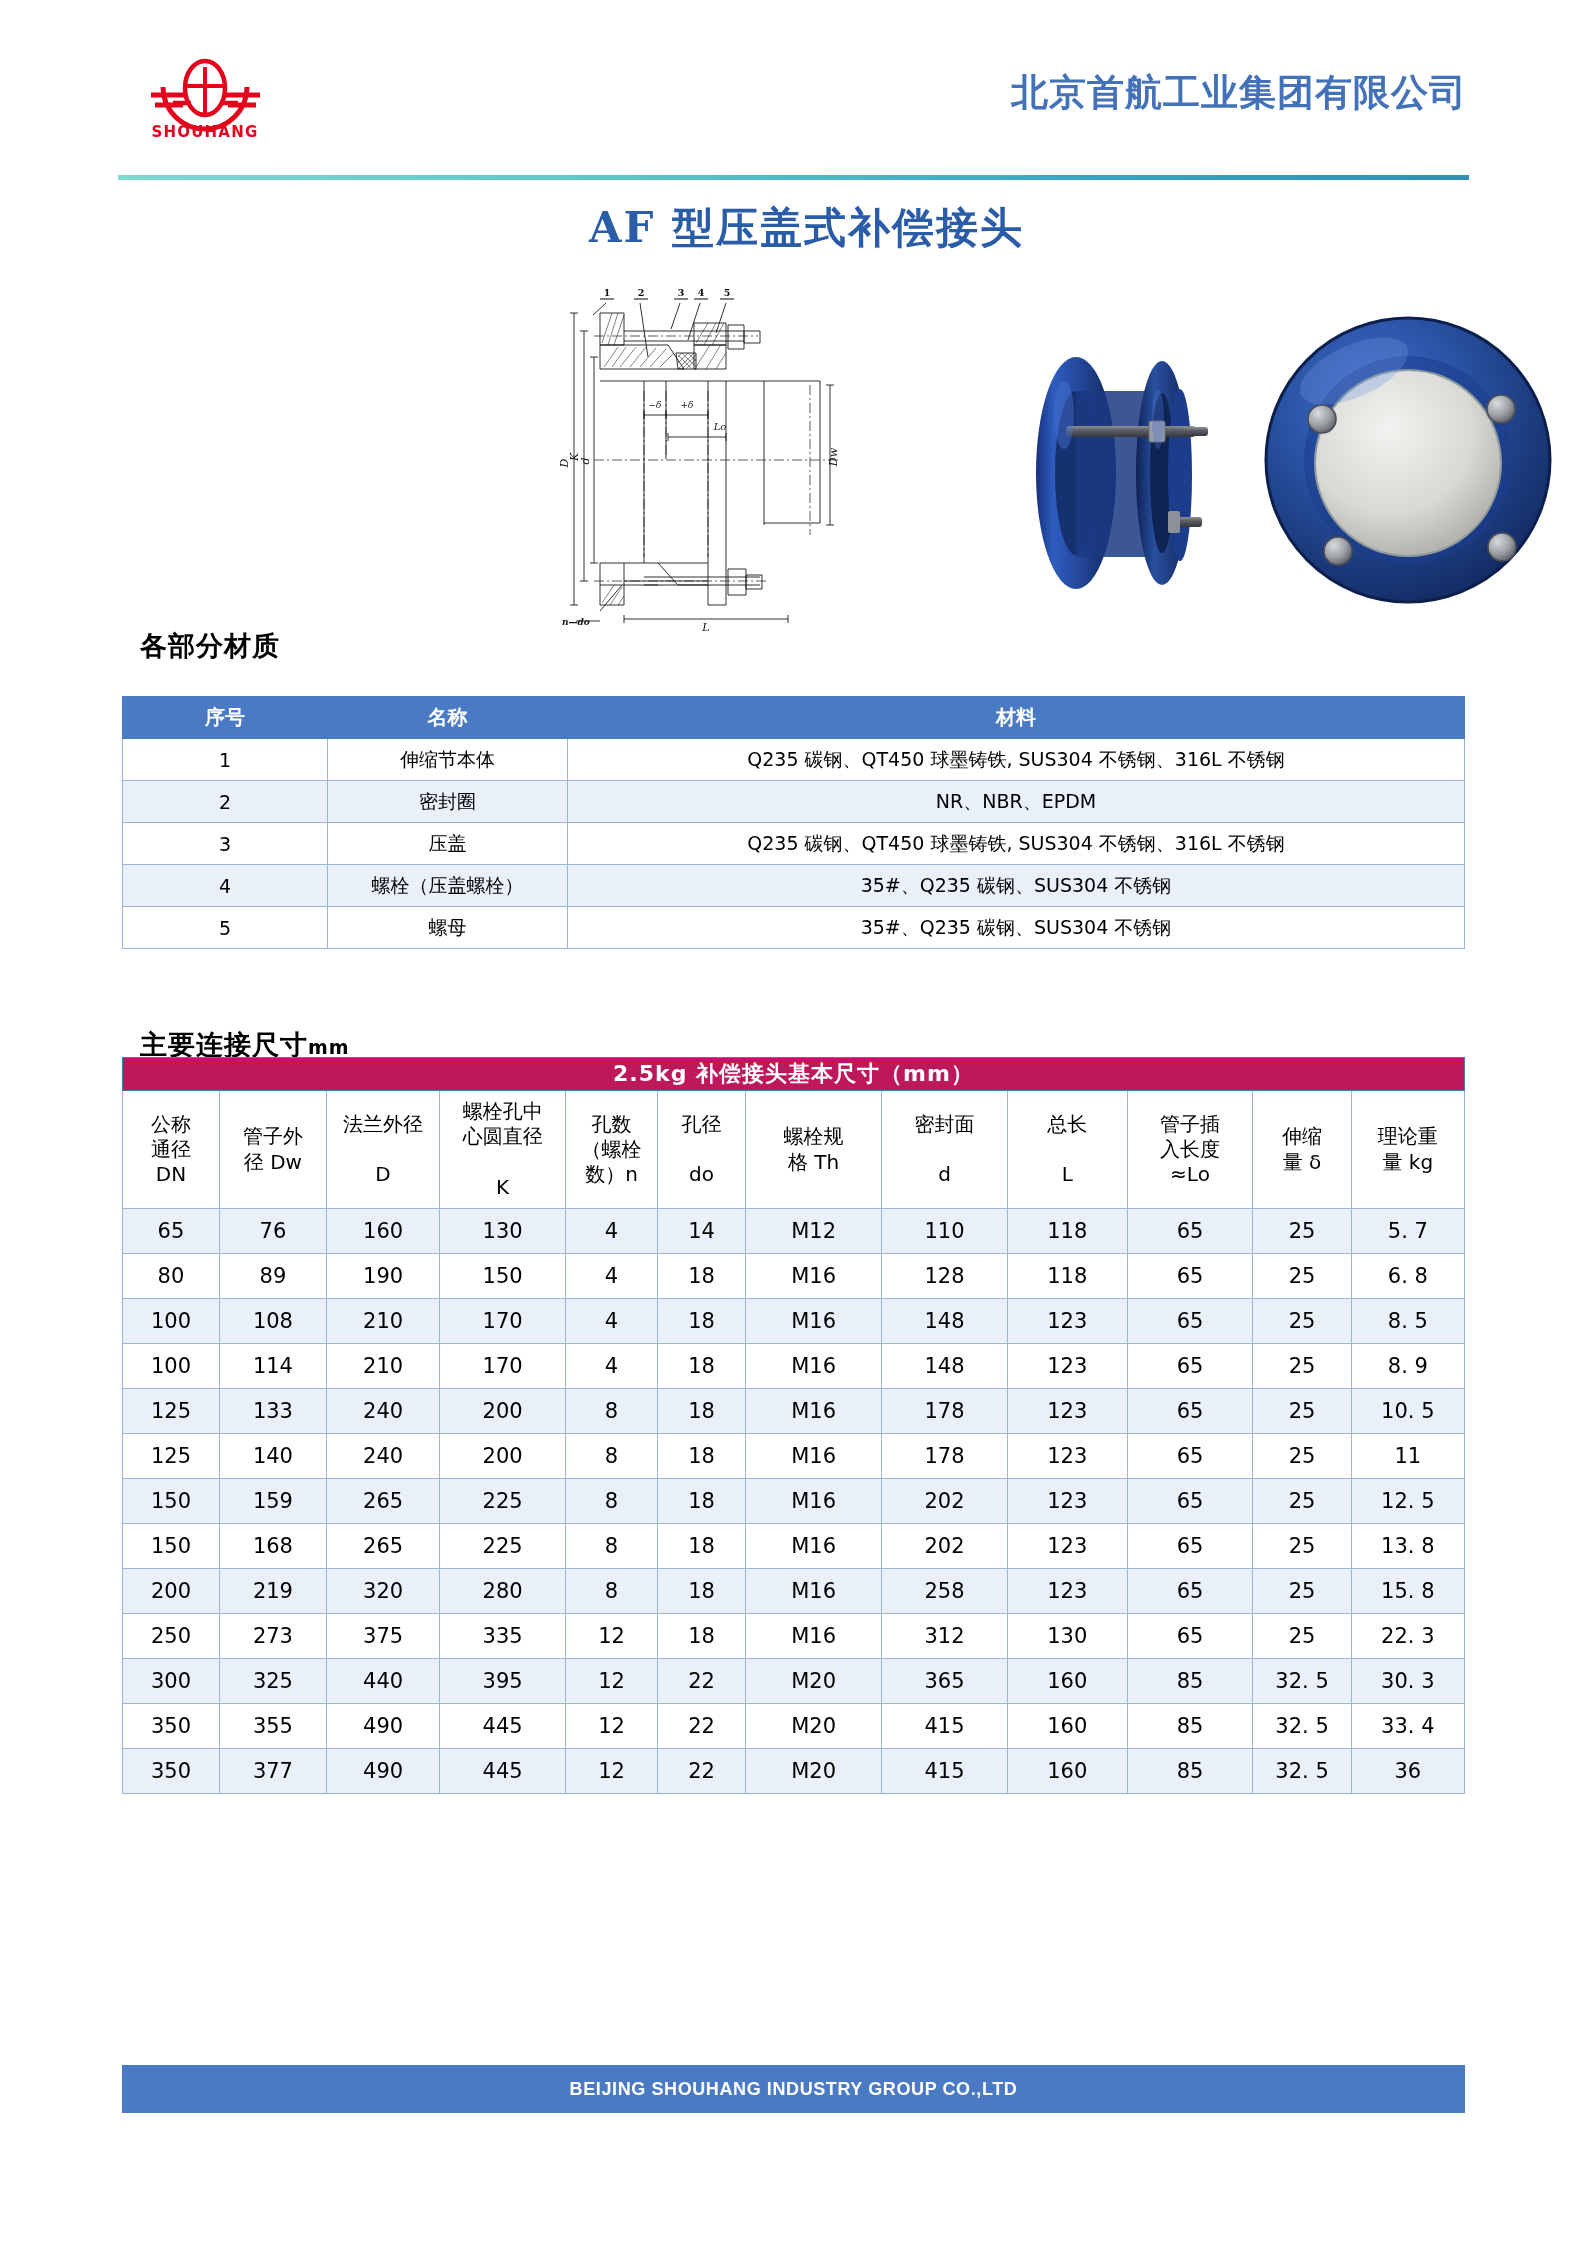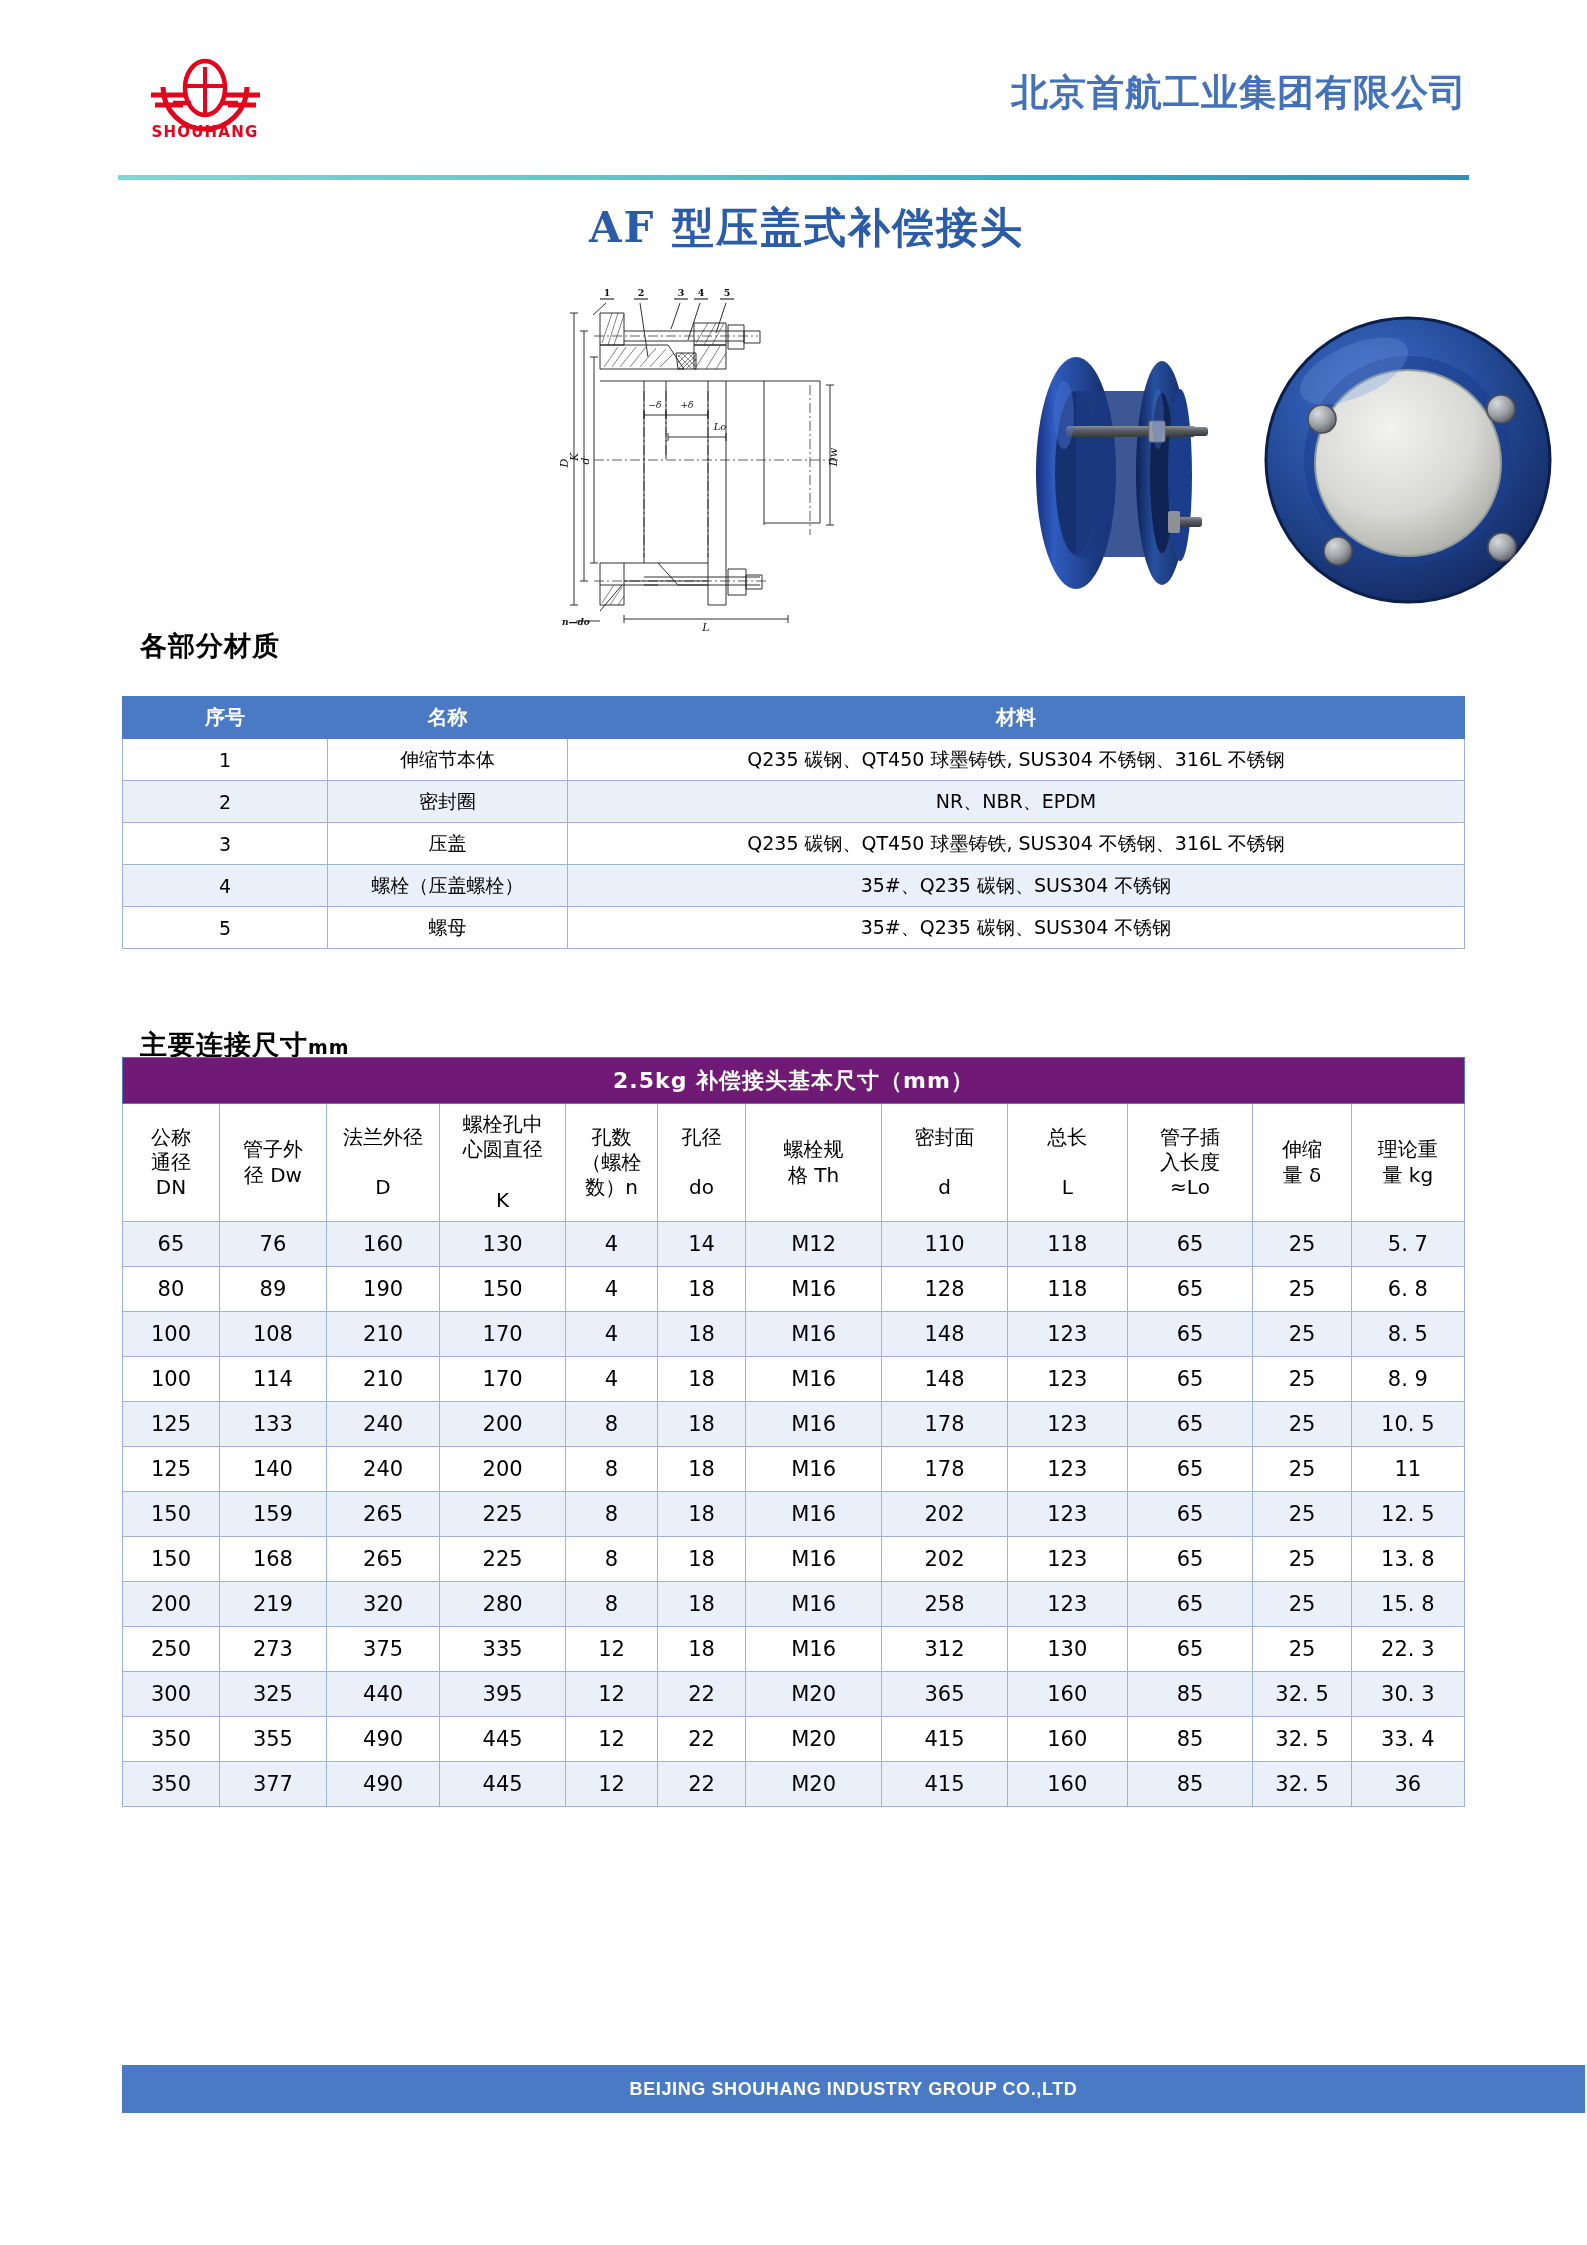--- a/index.html
+++ b/index.html
@@ -136,25 +136,25 @@
   
   #materials-table thead th { height: 42px; font-size: 20px; }
   #materials-table tbody td { height: 42px; font-size: 19px; }
   #materials-table tbody tr:nth-child(odd)  td { background: #ffffff; }
   #materials-table tbody tr:nth-child(even) td { background: #eaf0fa; }
   #materials-table col.c-no   { width: 205px; }
   #materials-table col.c-name { width: 240px; }
 
   
   #dims-table .table-caption {
-    background: #701a75;
+    background: #be185d;
     color: #fff;
     font-size: 22px;
     font-weight: bold;
-    height: 46px;
+    height: 33px;
     letter-spacing: 1px;
   }
   #dims-table .hdr-cell {
     background: #ffffff;
     color: #000;
     font-weight: normal;
     font-size: 20px;
     line-height: 1.26;
     height: 118px;
     padding: 2px 1px;
@@ -165,21 +165,21 @@
     font-size: 21px;
   }
   #dims-table tbody tr:nth-child(odd)  td { background: #eaf0fa; }
   #dims-table tbody tr:nth-child(even) td { background: #ffffff; }
 
   
   .footer-bar {
     position: absolute;
     left: 122px;
     top: 2065px;
-    width: 1463px;
+    width: 1343px;
     height: 48px;
     background: #4a7ac4;
     color: #ffffff;
     font-size: 18px;
     font-weight: bold;
     letter-spacing: 0.6px;
     display: flex;
     align-items: center;
     justify-content: center;
   }

